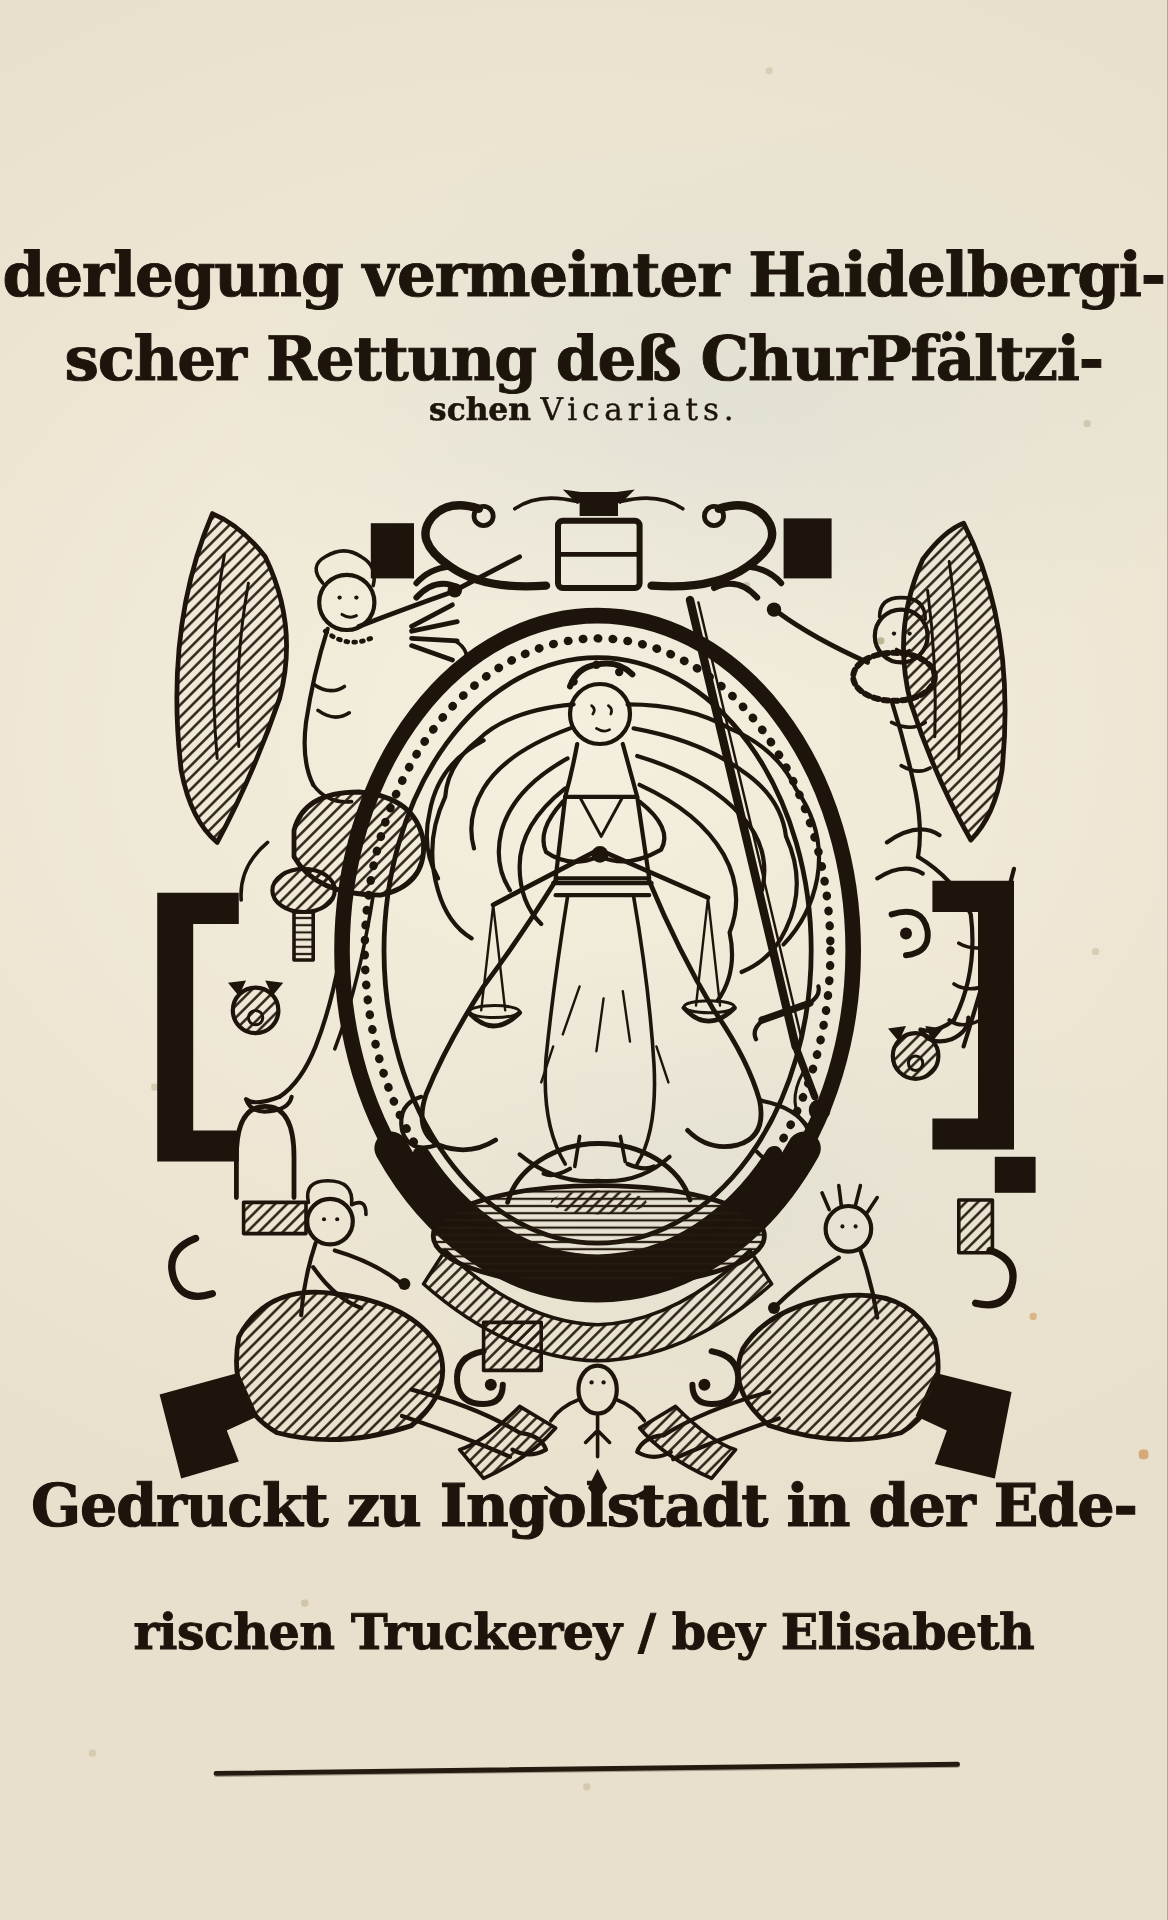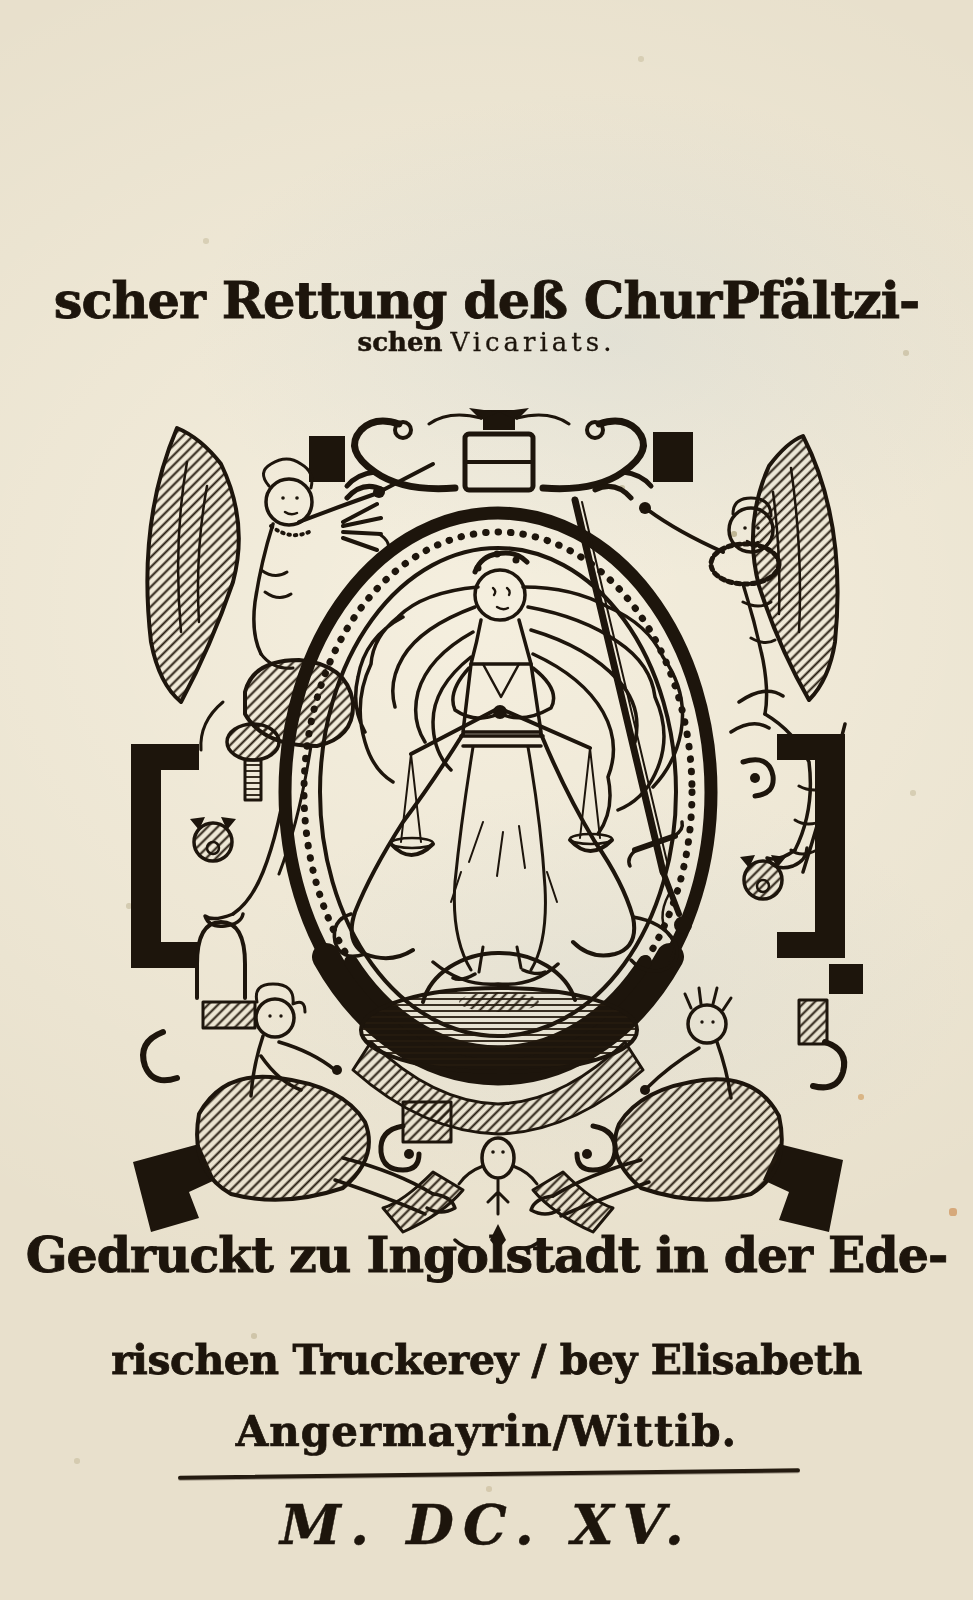--- a/index.html
+++ b/index.html
@@ -43,20 +43,21 @@
   .date{top:1492px;font-size:55px;font-style:italic;font-weight:700;letter-spacing:9px;-webkit-text-stroke:.4px #1d150c;}
   figure.woodcut{position:absolute;left:103px;top:402px;width:770px;height:860px;margin:0;}
   figure.woodcut svg{display:block;width:100%;height:100%;color:#1d150c;}
 </style>
 </head>
 <body>
 
 <div class="page">
   <div class="flecks"></div>
 
+  <div class="tline t2">derlegung vermeinter Haidelbergi-</div>
   <div class="tline t3">scher Rettung deß ChurPfältzi-</div>
   <div class="tline t4"><span>schen</span><span class="roman">Vicariats.</span></div>
 
   <figure class="woodcut" aria-label="Woodcut: allegory of Justice holding a sword and scales, standing on a globe inside a beaded oval cartouche, flanked by winged figures above and seated female figures below">
     <svg viewBox="0 0 770 860" xmlns="http://www.w3.org/2000/svg">
       <defs>
         <pattern id="ht45" width="7" height="7" patternUnits="userSpaceOnUse" patternTransform="rotate(45)">
           <line x1="3.5" y1="0" x2="3.5" y2="7" stroke="#241a0e" stroke-width="2"></line>
         </pattern>
         <pattern id="htH" width="7" height="6" patternUnits="userSpaceOnUse">
@@ -250,16 +251,14 @@
           <path d="M 460,770 Q 490,800 510,806 L 490,830 Q 450,812 430,788 Z" fill="url(#ht45)" stroke-width="3"></path>
           <path d="M 352,838 q 10,10 24,8 M 438,838 q -10,10 -24,8" stroke-width="3.5"></path>
           <path d="M 395,822 l -8,16 l 8,10 l 8,-10 Z" fill="#1d150c" stroke="none"></path>
         </g>
       </g>
     </svg>
   </figure>
 
   <div class="tline i1">Gedruckt zu Ingolstadt in der Ede-</div>
   <div class="tline i2">rischen Truckerey / bey Elisabeth</div>
-  <div class="tline i3">Angermayrin/Wittib.</div>
   <div class="rule"></div>
-  <div class="tline date">M. DC. XV.</div>
 </div>
 
 </body></html>

